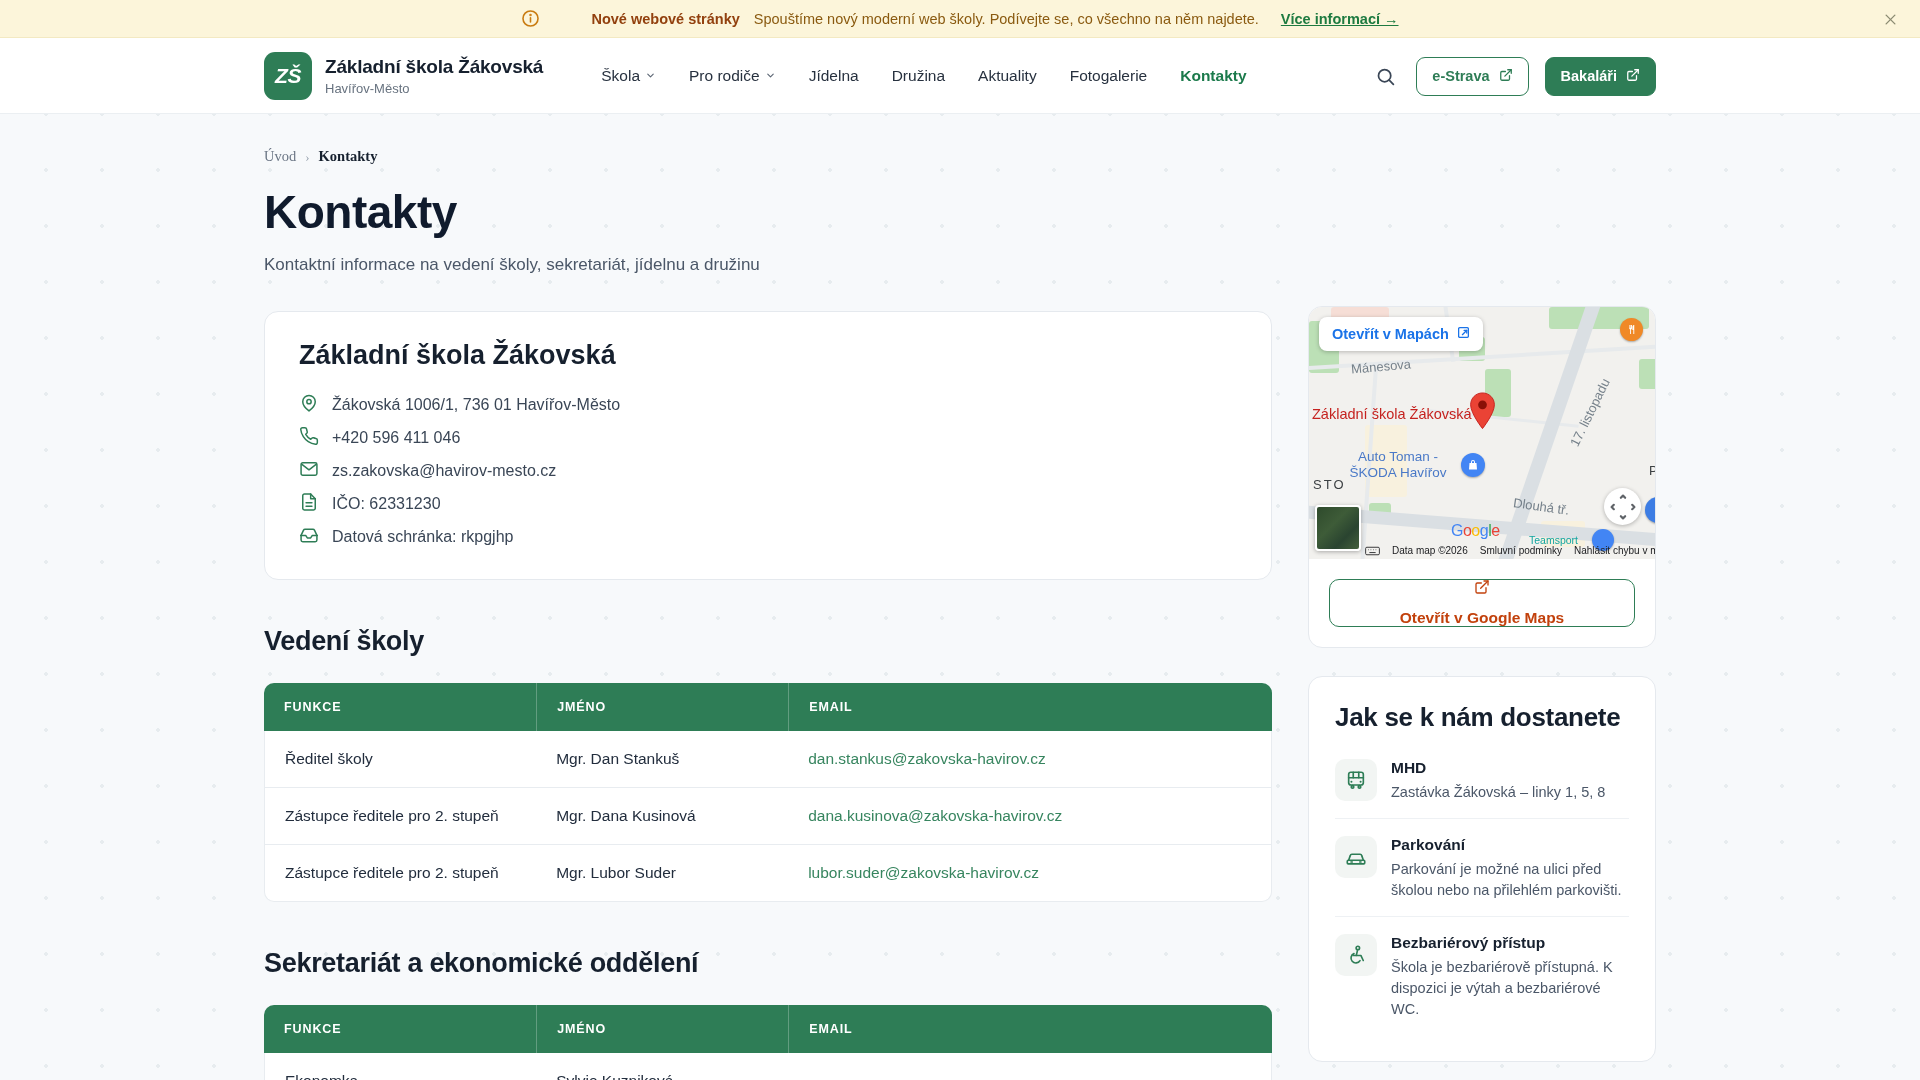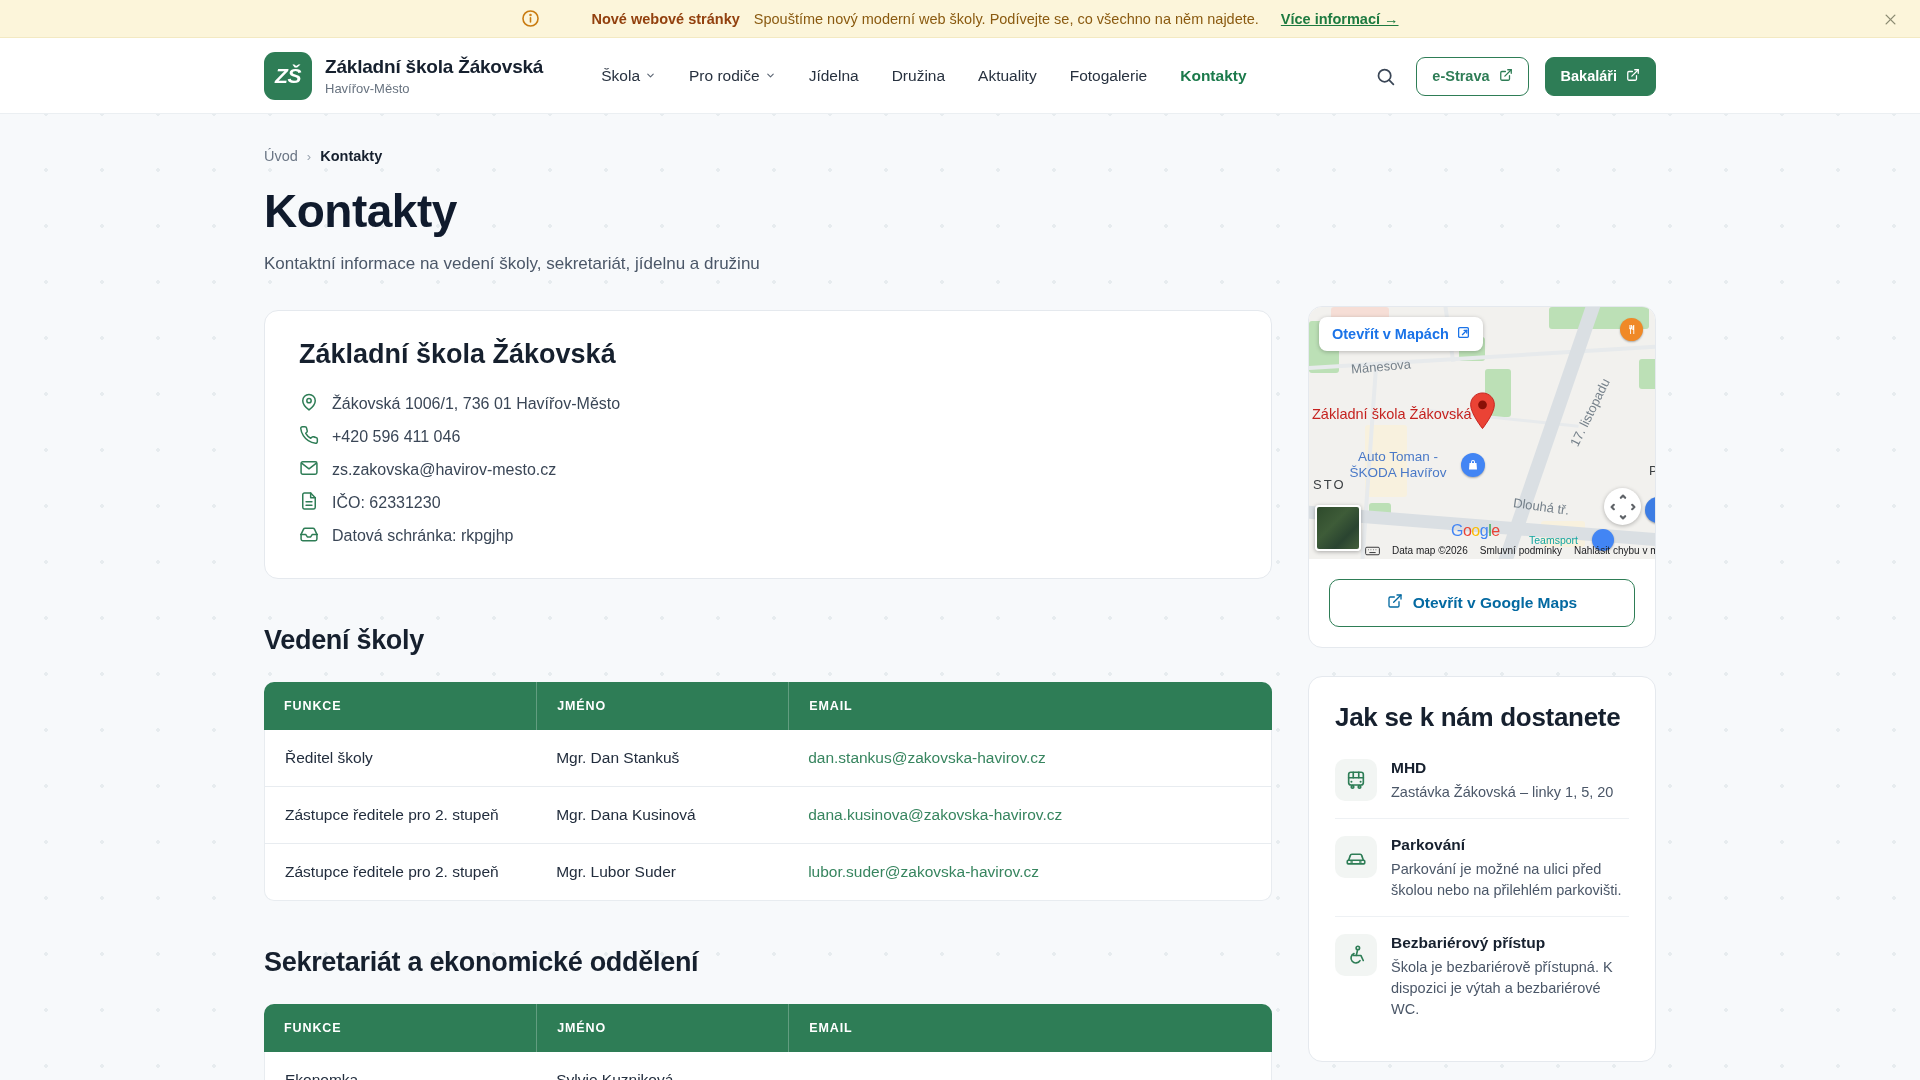--- a/index.html
+++ b/index.html
@@ -49,21 +49,21 @@
          font-size: 14.5px; font-weight: 600; cursor: pointer; font-family: inherit; }
   .btn-outline { background: #fff; border: 1.5px solid #2E7D56; color: #2E7D56; }
   .btn-solid { background: #2E7D56; border: 1.5px solid #2E7D56; color: #fff; }
 
   
   .layout { display: flex; gap: 36px; padding-top: 34px; }
   .col-main { width: 1008px; flex: none; }
   .col-side { width: 348px; flex: none; padding-top: 158px; }
 
   
-  .breadcrumb { display: flex; align-items: center; gap: 9px; font-size: 14.5px; color: #6B7685; }
+  .breadcrumb { display: flex; align-items: center; gap: 9px; font-size: 14.5px; color: #6B7685; font-family: Liberation Serif, serif; }
   .breadcrumb .sep { color: #9AA4B0; font-size: 13px; }
   .breadcrumb .current { color: #16202E; font-weight: 600; }
   h1.page-title { font-size: 46px; font-weight: 800; color: #101B2D; margin-top: 20px; letter-spacing: -0.5px; }
   .page-subtitle { font-size: 17px; color: #4B5768; margin-top: 16px; }
 
   
   .card { background: #fff; border: 1px solid #E5E9EE; border-radius: 14px; }
 
   .contact-card { margin-top: 36px; padding: 28px 34px 30px; }
   .contact-heading { font-size: 27px; font-weight: 800; color: #16202E; }
@@ -128,22 +128,22 @@
   .sat-thumb { position: absolute; left: 6px; top: 198px; width: 46px; height: 46px; border: 2px solid #fff;
                border-radius: 4px; box-shadow: 0 1px 4px rgba(0,0,0,0.3); cursor: pointer;
                background: linear-gradient(135deg, #2E4A2C 0%, #3E5C38 40%, #2A4430 70%, #44603C 100%); }
   .google-logo { position: absolute; left: 142px; top: 215px; font-size: 16px; font-weight: 500; letter-spacing: -0.5px; }
   .g-b { color: #4285F4; } .g-r { color: #EA4335; } .g-y { color: #FBBC05; } .g-g { color: #34A853; }
   .map-attribution { position: absolute; left: 56px; bottom: 3px; right: 2px; display: flex; align-items: center;
                      gap: 12px; font-size: 10px; color: #202124; white-space: nowrap; }
   .map-attribution .attr-link { cursor: pointer; }
   .map-btn-wrap { padding: 20px; }
   .btn-gmaps { width: 100%; height: 48px; background: #fff; border: 1.5px solid #2E7D56; border-radius: 10px;
-               color: #0369a1; font-size: 15.5px; font-weight: 600; font-family: inherit; cursor: pointer;
-               display: flex; align-items: center; justify-content: center; gap: 10px; }
+               color: #c2410c; font-size: 15.5px; font-weight: 600; font-family: inherit; cursor: pointer;
+               display: flex; align-items: center; justify-content: center; gap: 10px; flex-direction: column; }
 
   
   .directions-card { margin-top: 28px; padding: 26px; }
   .directions-title { font-size: 26px; font-weight: 800; color: #16202E; line-height: 1.13; letter-spacing: -0.3px; }
   .dir-list { margin-top: 10px; }
   .dir-item { display: flex; gap: 14px; padding: 17px 0 15px; border-top: 1px solid #EEF1F4; }
   .dir-item:first-child { border-top: none; }
   .dir-icon { width: 42px; height: 42px; border-radius: 10px; background: #F2F5F3; color: #2E7D56;
               display: flex; align-items: center; justify-content: center; flex: none; }
   .dir-title { font-size: 15.5px; font-weight: 700; color: #16202E; }
@@ -454,21 +454,21 @@
                 <line x1="9" y1="3.5" x2="9" y2="9.5"></line>
                 <line x1="15" y1="3.5" x2="15" y2="9.5"></line>
                 <circle cx="8.2" cy="19.5" r="1.4"></circle>
                 <circle cx="15.8" cy="19.5" r="1.4"></circle>
                 <line x1="7" y1="13.8" x2="7.01" y2="13.8" stroke-width="2.2"></line>
                 <line x1="17" y1="13.8" x2="17.01" y2="13.8" stroke-width="2.2"></line>
               </svg>
           </div>
           <div>
             <div class="dir-title">MHD</div>
-            <div class="dir-desc">Zastávka Žákovská – linky 1, 5, 20</div>
+            <div class="dir-desc">Zastávka Žákovská – linky 1, 5, 8</div>
           </div>
         </div>
         <div class="dir-item">
           <div class="dir-icon">
             <svg width="22" height="22" viewBox="0 0 24 24" fill="none" stroke="currentColor" stroke-width="1.8" stroke-linecap="round" stroke-linejoin="round">
                 <path d="M4 15.5l1.7-5A2 2 0 0 1 7.6 9h8.8a2 2 0 0 1 1.9 1.5l1.7 5"></path>
                 <path d="M3.5 15.5h17a1 1 0 0 1 1 1v2a1 1 0 0 1-1 1h-17a1 1 0 0 1-1-1v-2a1 1 0 0 1 1-1z"></path>
                 <circle cx="7.2" cy="17.4" r="0.4"></circle>
                 <circle cx="16.8" cy="17.4" r="0.4"></circle>
               </svg>

